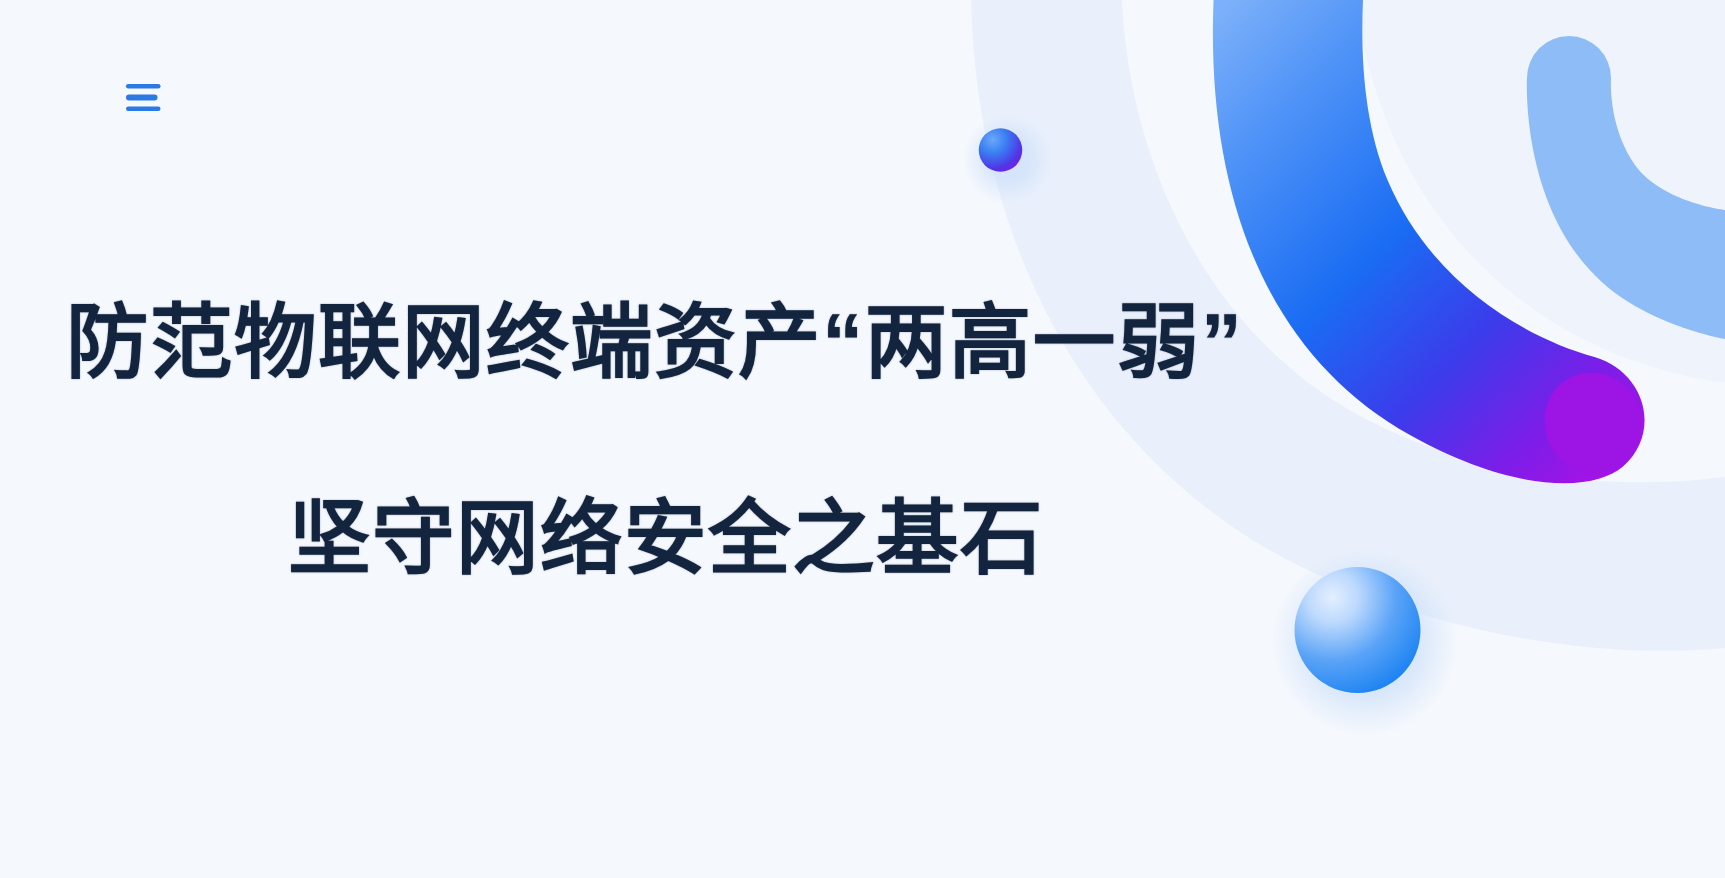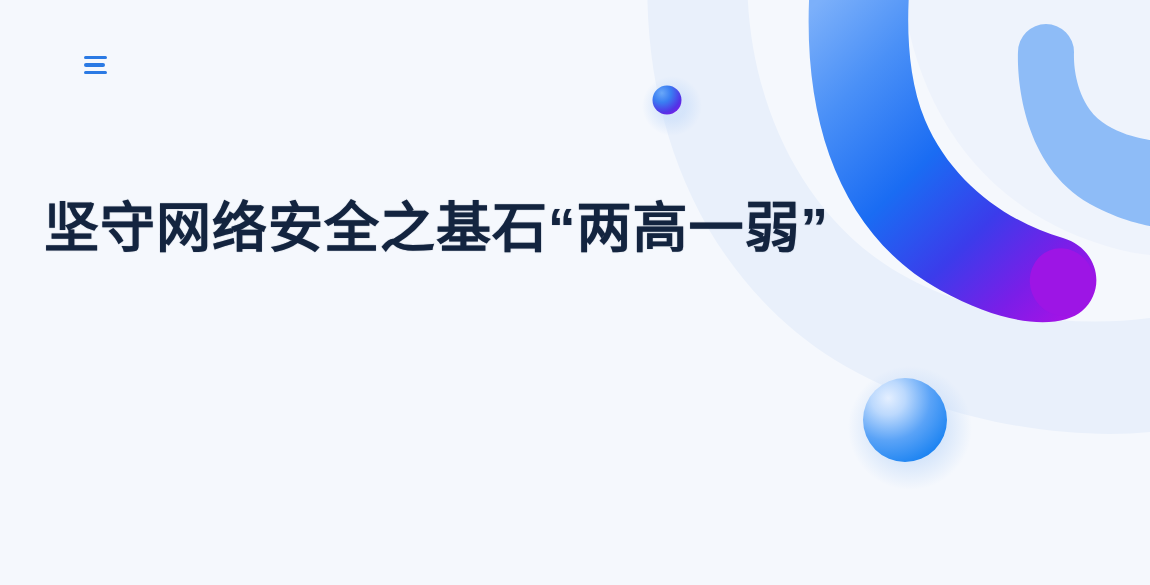--- a/index.html
+++ b/index.html
@@ -155,16 +155,17 @@
     <circle cx="905" cy="420" r="42" fill="url(#gradBigSphere)"></circle>
   </svg>
 
   <button class="menu-button">
     <span class="bar b1"></span>
     <span class="bar b2"></span>
     <span class="bar b3"></span>
   </button>
 
   <div class="title-block">
-    <div class="title-line line-1">坚守网络安全之基石“两高一弱”</div>
+    <div class="title-line line-1">防范物联网终端资产“两高一弱”</div>
+    <div class="title-line line-2">坚守网络安全之基石</div>
   </div>
 
 </div>
 
 </body></html>

